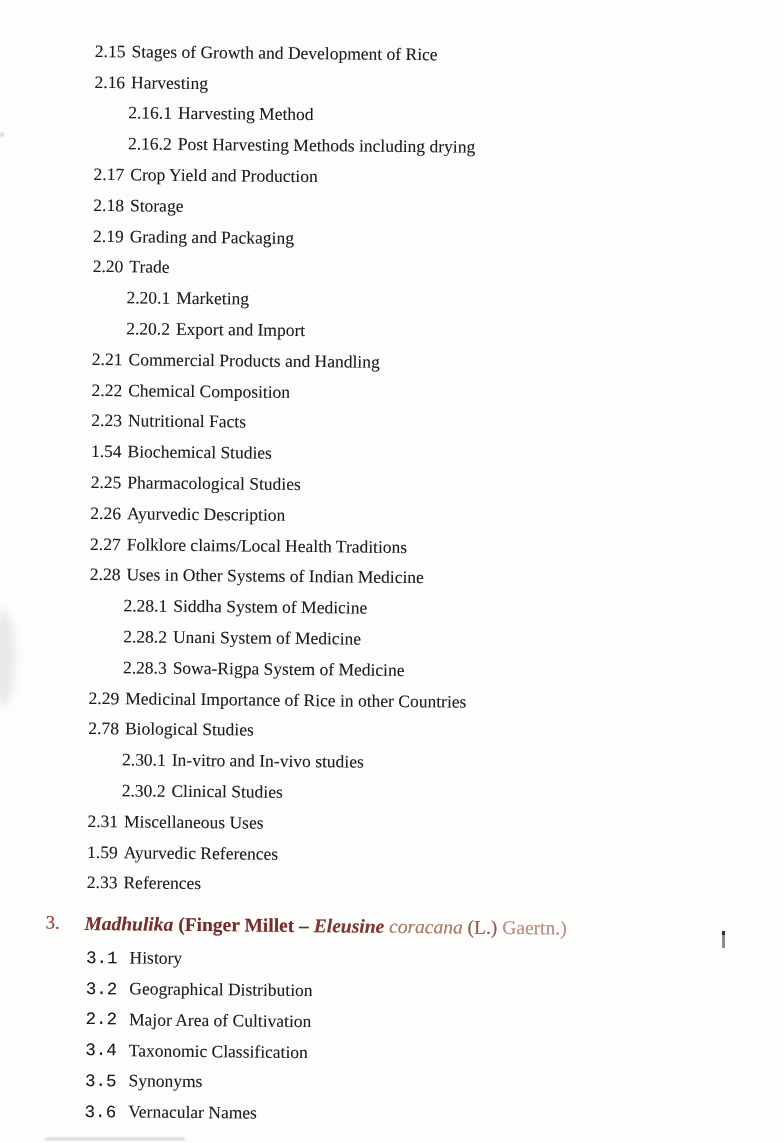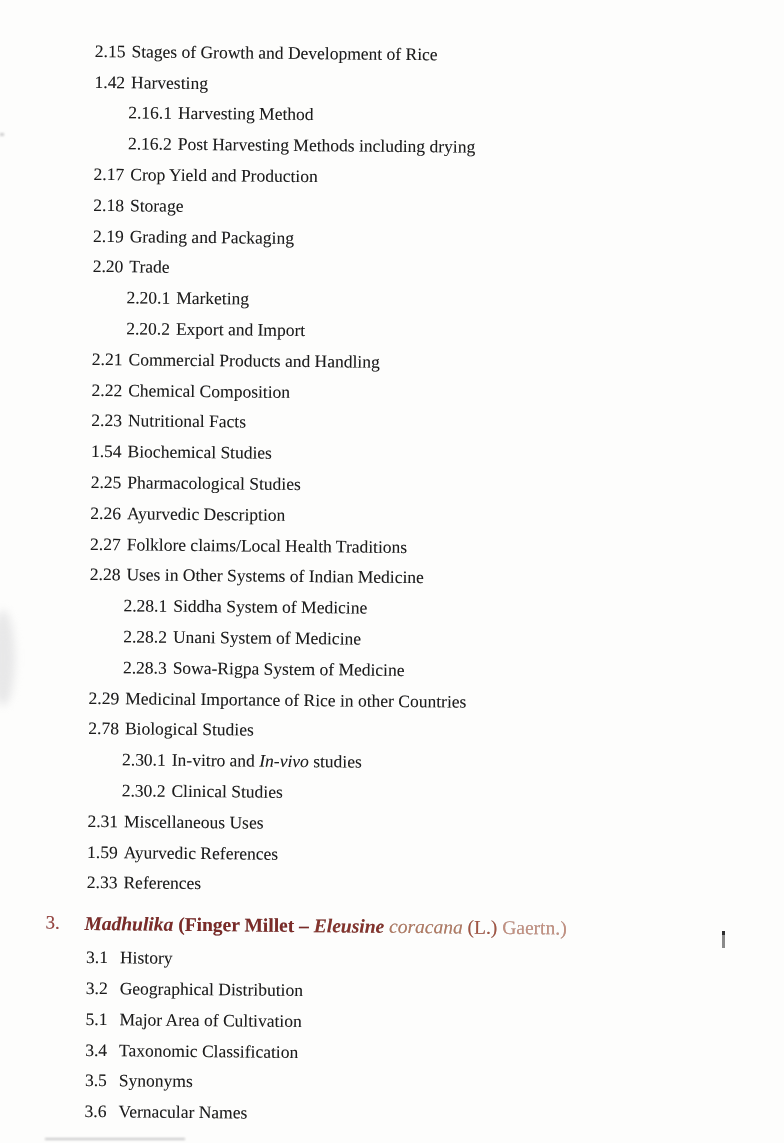--- a/index.html
+++ b/index.html
@@ -18,21 +18,21 @@
     text-shadow:0 0 0.6px rgba(25,25,25,0.35);
   }
   .toc-row {
     display:flex; align-items:center;
     height:30.8px;
     font-size:17.5px;
     white-space:nowrap;
   }
   .toc-row.indent { padding-left:34px; }
   .toc-row .num { margin-right:6px; }
-  .toc-row.sec3 .num { margin-right:12px; }
+  .toc-row.sec3 .num { margin-right:12px;font-family:Liberation Mono, monospace; }
   .heading-row {
     position:relative;
     display:flex; align-items:center;
     margin-top:8px;
     height:36px;
     font-size:19.5px;
     white-space:nowrap;
   }
   .heading-row .num {
     position:absolute; left:-41px; top:6px;
@@ -69,21 +69,21 @@
   <div class="speck-left"></div>
   <div class="smudge-left"></div>
   <div class="mark-right"></div>
   <div class="line-bottom"></div>
   <div class="toc" id="toc">
       <div class="toc-row sec2">
         <span class="num">2.15</span>
         <span class="label">Stages of Growth and Development of Rice</span>
       </div>
       <div class="toc-row sec2">
-        <span class="num">1.42</span>
+        <span class="num">2.16</span>
         <span class="label">Harvesting</span>
       </div>
       <div class="toc-row sec2 indent">
         <span class="num">2.16.1</span>
         <span class="label">Harvesting Method</span>
       </div>
       <div class="toc-row sec2 indent">
         <span class="num">2.16.2</span>
         <span class="label">Post Harvesting Methods including drying</span>
       </div>
@@ -158,21 +158,21 @@
       <div class="toc-row sec2">
         <span class="num">2.29</span>
         <span class="label">Medicinal Importance of Rice in other Countries</span>
       </div>
       <div class="toc-row sec2">
         <span class="num">2.78</span>
         <span class="label">Biological Studies</span>
       </div>
       <div class="toc-row sec2 indent">
         <span class="num">2.30.1</span>
-        <span class="label"><span style="">In-vitro</span><span> and </span><span style="font-style: italic;">In-vivo</span><span> studies</span></span>
+        <span class="label"><span style="">In-vitro</span><span> and </span><span style="">In-vivo</span><span> studies</span></span>
       </div>
       <div class="toc-row sec2 indent">
         <span class="num">2.30.2</span>
         <span class="label">Clinical Studies</span>
       </div>
       <div class="toc-row sec2">
         <span class="num">2.31</span>
         <span class="label">Miscellaneous Uses</span>
       </div>
       <div class="toc-row sec2">
@@ -189,21 +189,21 @@
       </div>
       <div class="toc-row sec3">
         <span class="num">3.1</span>
         <span class="label">History</span>
       </div>
       <div class="toc-row sec3">
         <span class="num">3.2</span>
         <span class="label">Geographical Distribution</span>
       </div>
       <div class="toc-row sec3">
-        <span class="num">5.1</span>
+        <span class="num">2.2</span>
         <span class="label">Major Area of Cultivation</span>
       </div>
       <div class="toc-row sec3">
         <span class="num">3.4</span>
         <span class="label">Taxonomic Classification</span>
       </div>
       <div class="toc-row sec3">
         <span class="num">3.5</span>
         <span class="label">Synonyms</span>
       </div>

